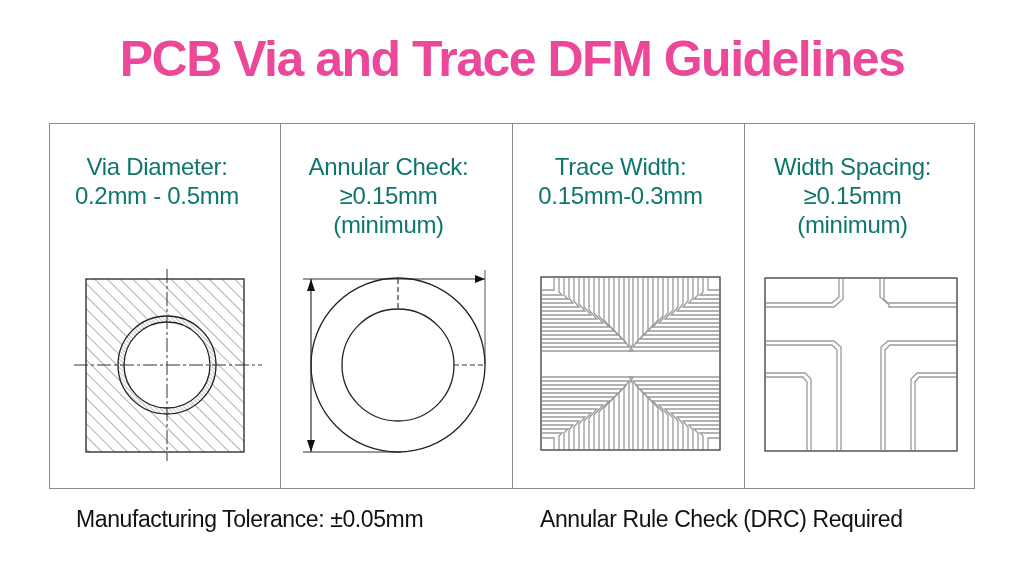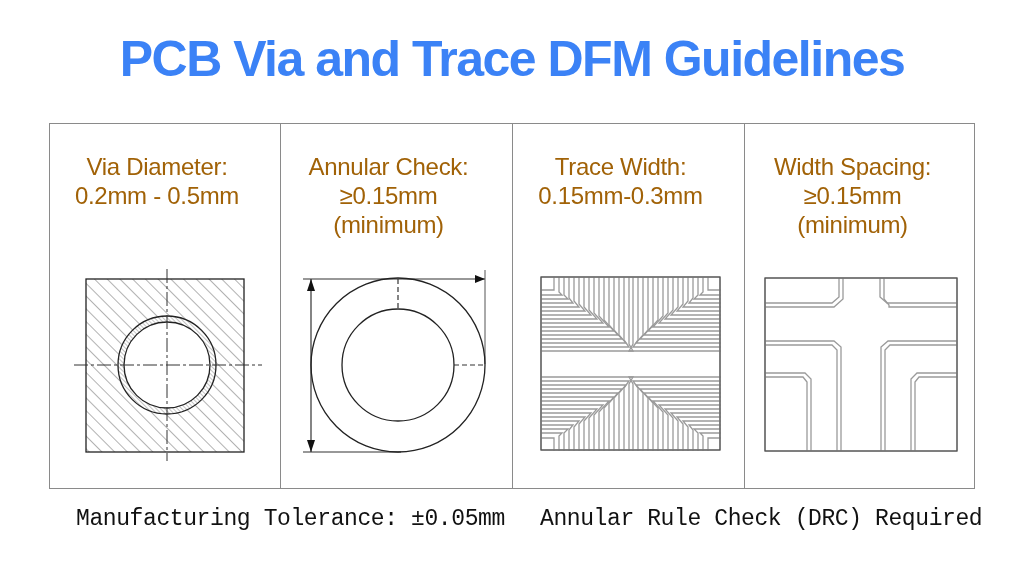--- a/index.html
+++ b/index.html
@@ -3,41 +3,40 @@
 <meta charset="utf-8">
 <style>
   html, body { margin: 0; padding: 0; }
   body {
     width: 1024px; height: 576px; background: #ffffff; overflow: hidden;
     font-family: "Liberation Sans", sans-serif; color: #111;
     position: relative;
   }
   .title {
     position: absolute; left: 0; top: 30px; width: 1024px; text-align: center;
-    font-size: 50px; font-weight: bold; letter-spacing: -1.5px; color: #3b82f6;
+    font-size: 50px; font-weight: bold; letter-spacing: -1.5px; color: #ec4899;
   }
   .grid {
     position: absolute; left: 49px; top: 123px; width: 926px; height: 366px;
     border: 1.5px solid #8a8a8a; box-sizing: border-box; display: flex;
   }
   .cell {
     position: relative; flex: 0 0 auto; height: 100%;
     border-right: 1.5px solid #8a8a8a; box-sizing: border-box;
   }
   .cell:last-child { border-right: none; }
   .label {
     position: absolute; left: 0; right: 16px; top: 28px; text-align: center;
-    font-size: 24px; line-height: 29px; color: #a16207; letter-spacing: -0.3px;
+    font-size: 24px; line-height: 29px; color: #0f766e; letter-spacing: -0.3px;
   }
   .label div { white-space: nowrap; }
   .fig { position: absolute; }
   .footer {
     position: absolute; top: 506px; font-size: 23px; color: #111; letter-spacing: -0.4px;
     white-space: nowrap;
-    font-family: Liberation Mono, monospace;
   }
 </style>
 </head>
 <body>
 
 <div class="title">PCB Via and Trace DFM Guidelines</div>
 
 <div class="grid">
 
   <div class="cell" style="width:231px">

